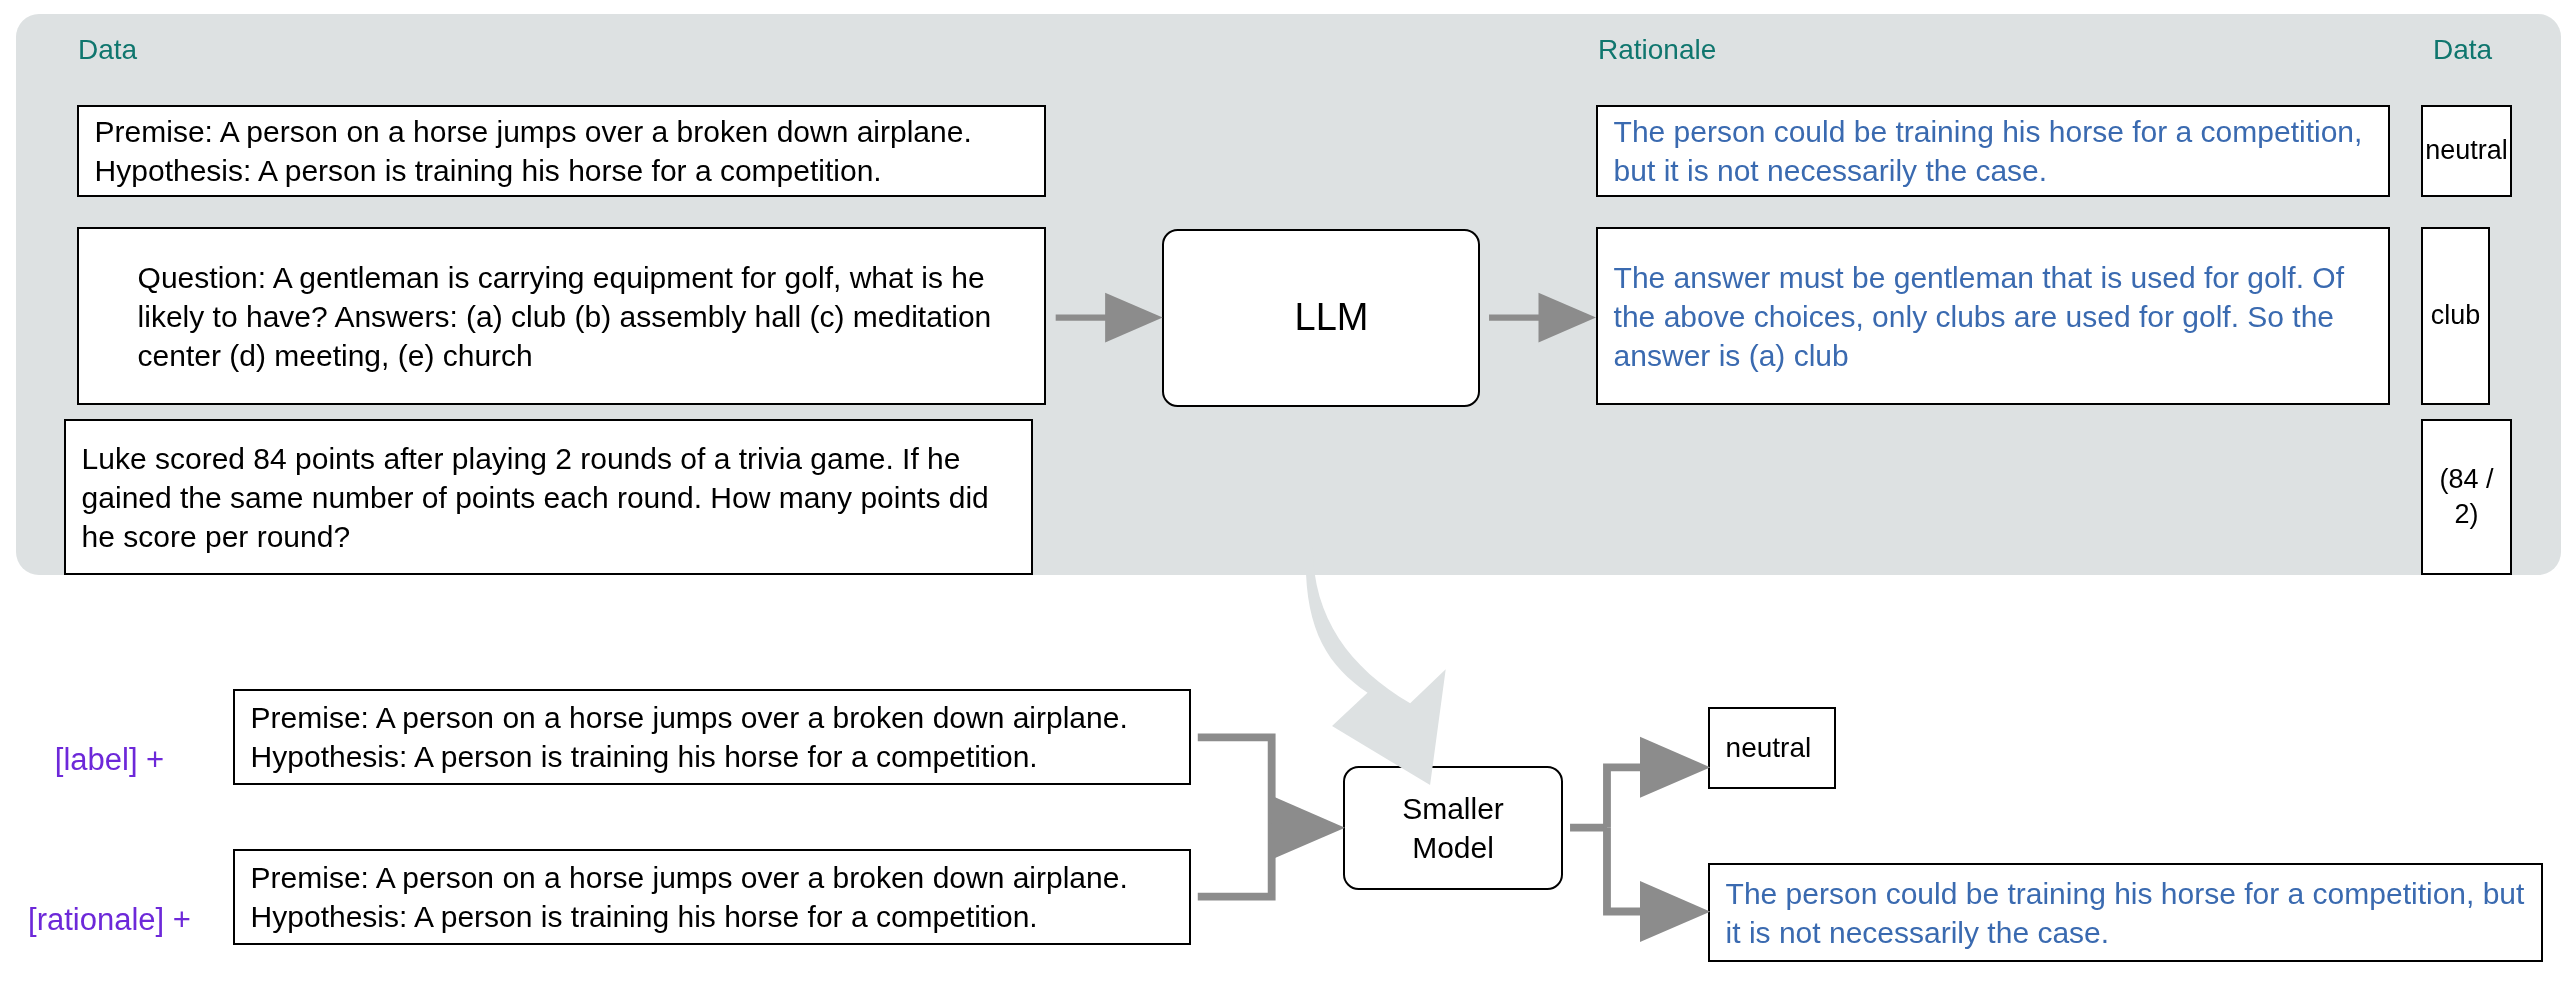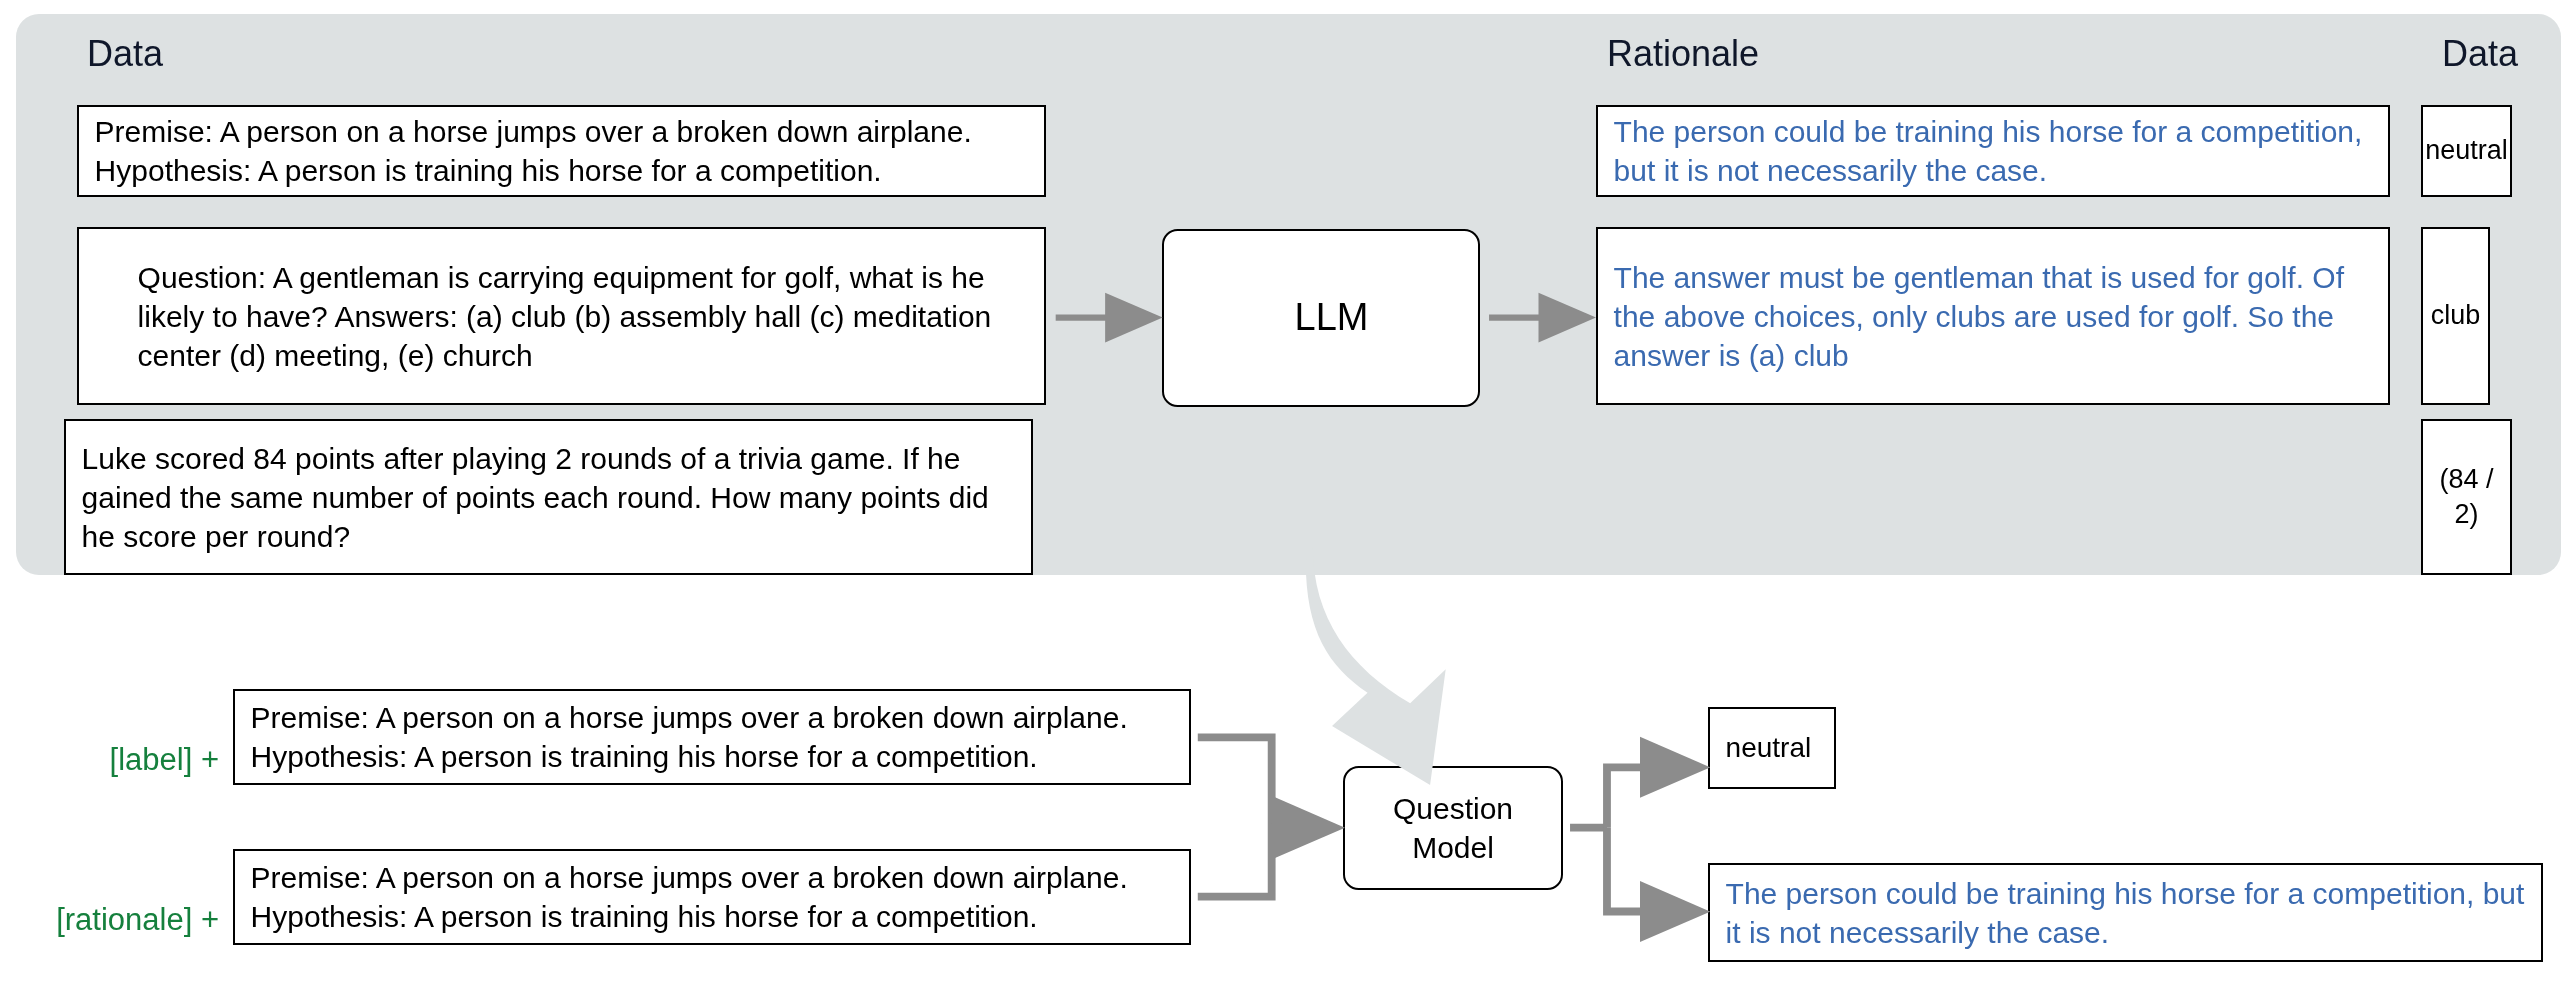--- a/index.html
+++ b/index.html
@@ -23,25 +23,24 @@
     left: 15.6px;
     top: 14px;
     width: 2545px;
     height: 561px;
     background: #dde1e2;
     border-radius: 23px;
   }
   
   .col-heading {
     position: absolute;
-    font-size: 36px;
-    color: #0f172a;
+    font-size: 28px;
+    color: #0f766e;
     line-height: 1;
     white-space: nowrap;
-    margin-left: 9px;
   }
   #heading-data   { left: 78px;  top: 36px; }
   #heading-rat    { left: 1598px; top: 36px; }
   #heading-label  { left: 2433px; top: 36px; }
 
   
   .box {
     position: absolute;
     background: #ffffff;
     border: 2.8px solid #000000;
@@ -79,23 +78,23 @@
   
   #lab-box-0 { left: 2421px; top: 105px; width: 91px; height: 92px; }
   #lab-box-1 { left: 2421px; top: 227px; width: 69px; height: 178px; }
   #lab-box-2 { left: 2421px; top: 419px; width: 91px; height: 156px; }
   .lab .txt { font-size: 27px; }
 
   
   .tag {
     position: absolute;
     font-size: 31px;
-    color: #15803d;
+    color: #6d28d9;
     white-space: nowrap;
-    text-align: right;
+    text-align: center;
   }
   #tag-label     { left: 0px;  top: 742px; width: 219px; }
   #tag-rationale { left: 0px;  top: 902px; width: 219px; }
 
   
   #in-box-0 { left: 233px; top: 689px; width: 958px; height: 96px; }
   #in-box-1 { left: 233px; top: 849px; width: 958px; height: 96px; }
 
   
   #sm-box { left: 1343px; top: 766px; width: 220px; height: 124px; }
@@ -166,21 +165,21 @@
   <div class="box" id="in-box-0">
     <span class="txt">Premise: A person on a horse jumps over a broken down airplane.
 Hypothesis: A person is training his horse for a competition.</span>
   </div>
   <div class="box" id="in-box-1">
     <span class="txt">Premise: A person on a horse jumps over a broken down airplane.
 Hypothesis: A person is training his horse for a competition.</span>
   </div>
 
   <div class="box rounded centered" id="sm-box">
-    <span class="txt">Question Model</span>
+    <span class="txt">Smaller Model</span>
   </div>
 
   <div class="box" id="out-box-0">
     <span class="txt">neutral</span>
   </div>
   <div class="box blue" id="out-box-1">
     <span class="txt">The person could be training his horse for a competition, but it is not necessarily the case.</span>
   </div>
 
   <svg id="connectors" viewBox="0 0 3626 1392">

